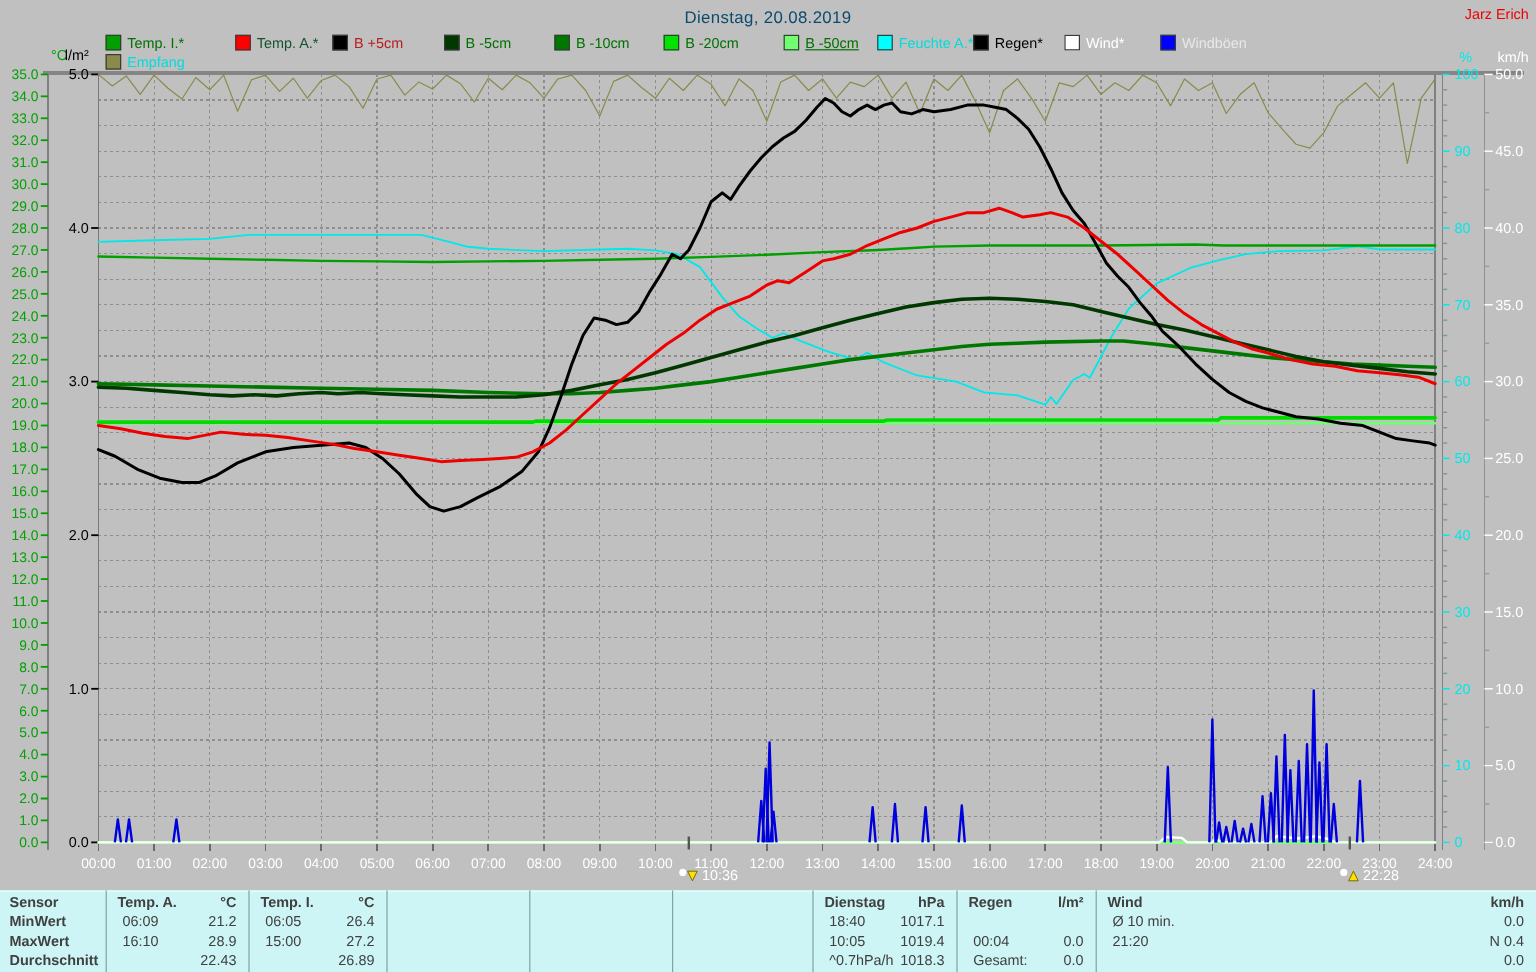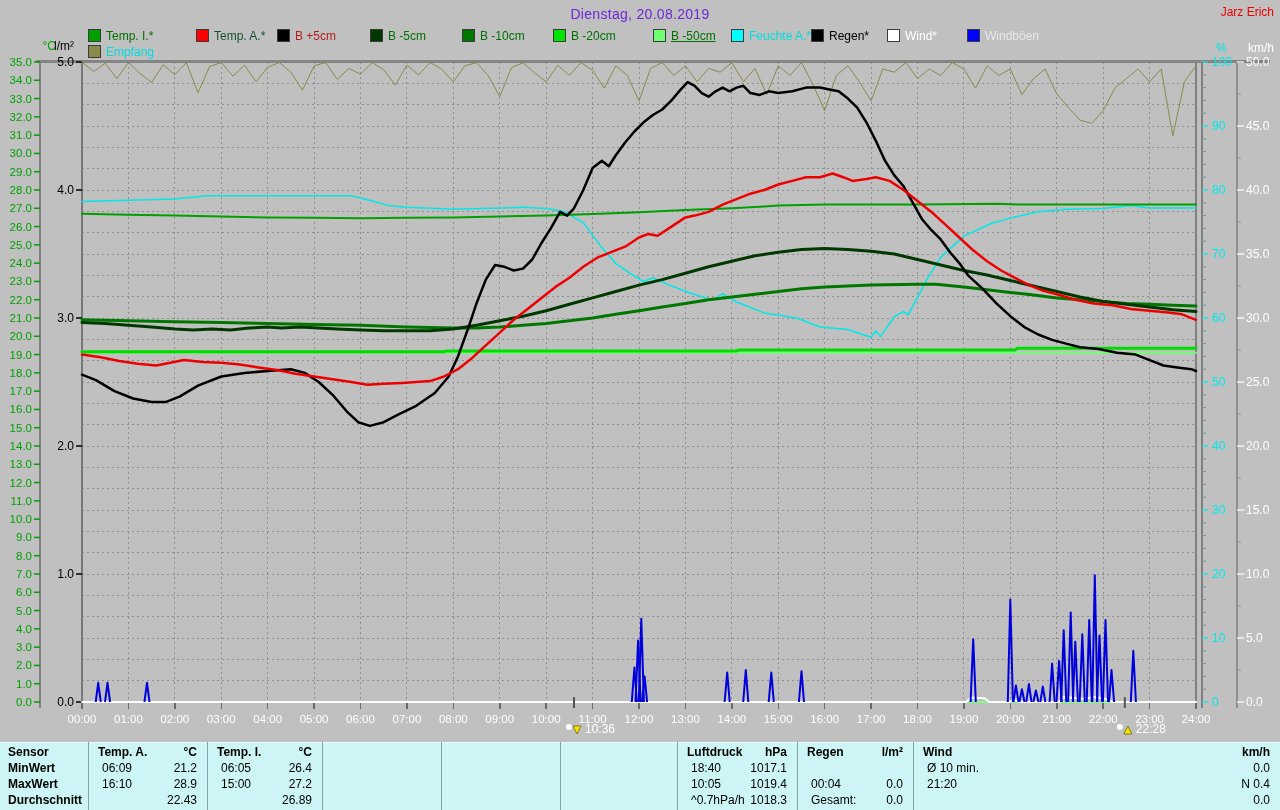--- a/index.html
+++ b/index.html
@@ -1,28 +1,28 @@
 <!DOCTYPE html>
 <html><head>
 <meta charset="utf-8">
 <style>
   html,body{margin:0;padding:0;background:#c0c0c0;}
   .page{position:relative;width:1280px;height:810px;background:#c0c0c0;overflow:hidden;
         font-family:"Liberation Sans",sans-serif;}
-  .title{position:absolute;top:6px;left:0;right:0;text-align:center;color:#6d28d9;
+  .title{position:absolute;top:6px;left:0;right:0;text-align:center;color:#0c4a6e;
          font-size:14px;letter-spacing:.3px;}
   .author{position:absolute;top:5px;right:6px;color:#ee0000;font-size:12px;}
   .legend-item{position:absolute;height:13px;font-size:12px;white-space:nowrap;cursor:default;}
   .legend-item .sw{display:inline-block;width:11px;height:11px;vertical-align:-2px;
                    border:1px solid #3a3a3a;margin-right:5px;}
   svg{position:absolute;top:0;left:0;}
   .panel{position:absolute;left:0;top:742px;width:1280px;height:68px;background:#cdf5f5;
          border-top:1px solid #e8ffff;}
   .vsep{position:absolute;top:742px;height:68px;width:1px;background:#7fa3a3;}
-  .tcell{position:absolute;font-size:12px;color:#000000;white-space:nowrap;height:16px;line-height:16px;}
+  .tcell{position:absolute;font-size:12px;color:#404040;white-space:nowrap;height:16px;line-height:16px;}
   .bold{font-weight:bold;}
   .tr{text-align:right;}
 </style>
 </head>
 <body>
 
 <div class="page">
   <div class="title">Dienstag, 20.08.2019</div>
   <div class="author">Jarz Erich</div>
   <div id="legend">
@@ -429,21 +429,21 @@
       <div class="tcell " style="left: 102px; top: 776px;">16:10</div>
       <div class="tcell tr" style="left: 88px; top: 776px; width: 109px;">28.9</div>
       <div class="tcell tr" style="left: 88px; top: 792px; width: 109px;">22.43</div>
       <div class="tcell bold" style="left: 217px; top: 744px;">Temp. I.</div>
       <div class="tcell bold tr" style="left: 207px; top: 744px; width: 105px;">°C</div>
       <div class="tcell " style="left: 221px; top: 760px;">06:05</div>
       <div class="tcell tr" style="left: 207px; top: 760px; width: 105px;">26.4</div>
       <div class="tcell " style="left: 221px; top: 776px;">15:00</div>
       <div class="tcell tr" style="left: 207px; top: 776px; width: 105px;">27.2</div>
       <div class="tcell tr" style="left: 207px; top: 792px; width: 105px;">26.89</div>
-      <div class="tcell bold" style="left: 687px; top: 744px;">Luftdruck</div>
+      <div class="tcell bold" style="left: 687px; top: 744px;">Dienstag</div>
       <div class="tcell bold tr" style="left: 677px; top: 744px; width: 110px;">hPa</div>
       <div class="tcell " style="left: 691px; top: 760px;">18:40</div>
       <div class="tcell tr" style="left: 677px; top: 760px; width: 110px;">1017.1</div>
       <div class="tcell " style="left: 691px; top: 776px;">10:05</div>
       <div class="tcell tr" style="left: 677px; top: 776px; width: 110px;">1019.4</div>
       <div class="tcell " style="left: 691px; top: 792px;">^0.7hPa/h</div>
       <div class="tcell tr" style="left: 677px; top: 792px; width: 110px;">1018.3</div>
       <div class="tcell bold" style="left: 807px; top: 744px;">Regen</div>
       <div class="tcell bold tr" style="left: 797px; top: 744px; width: 106px;">l/m²</div>
       <div class="tcell " style="left: 811px; top: 776px;">00:04</div>

